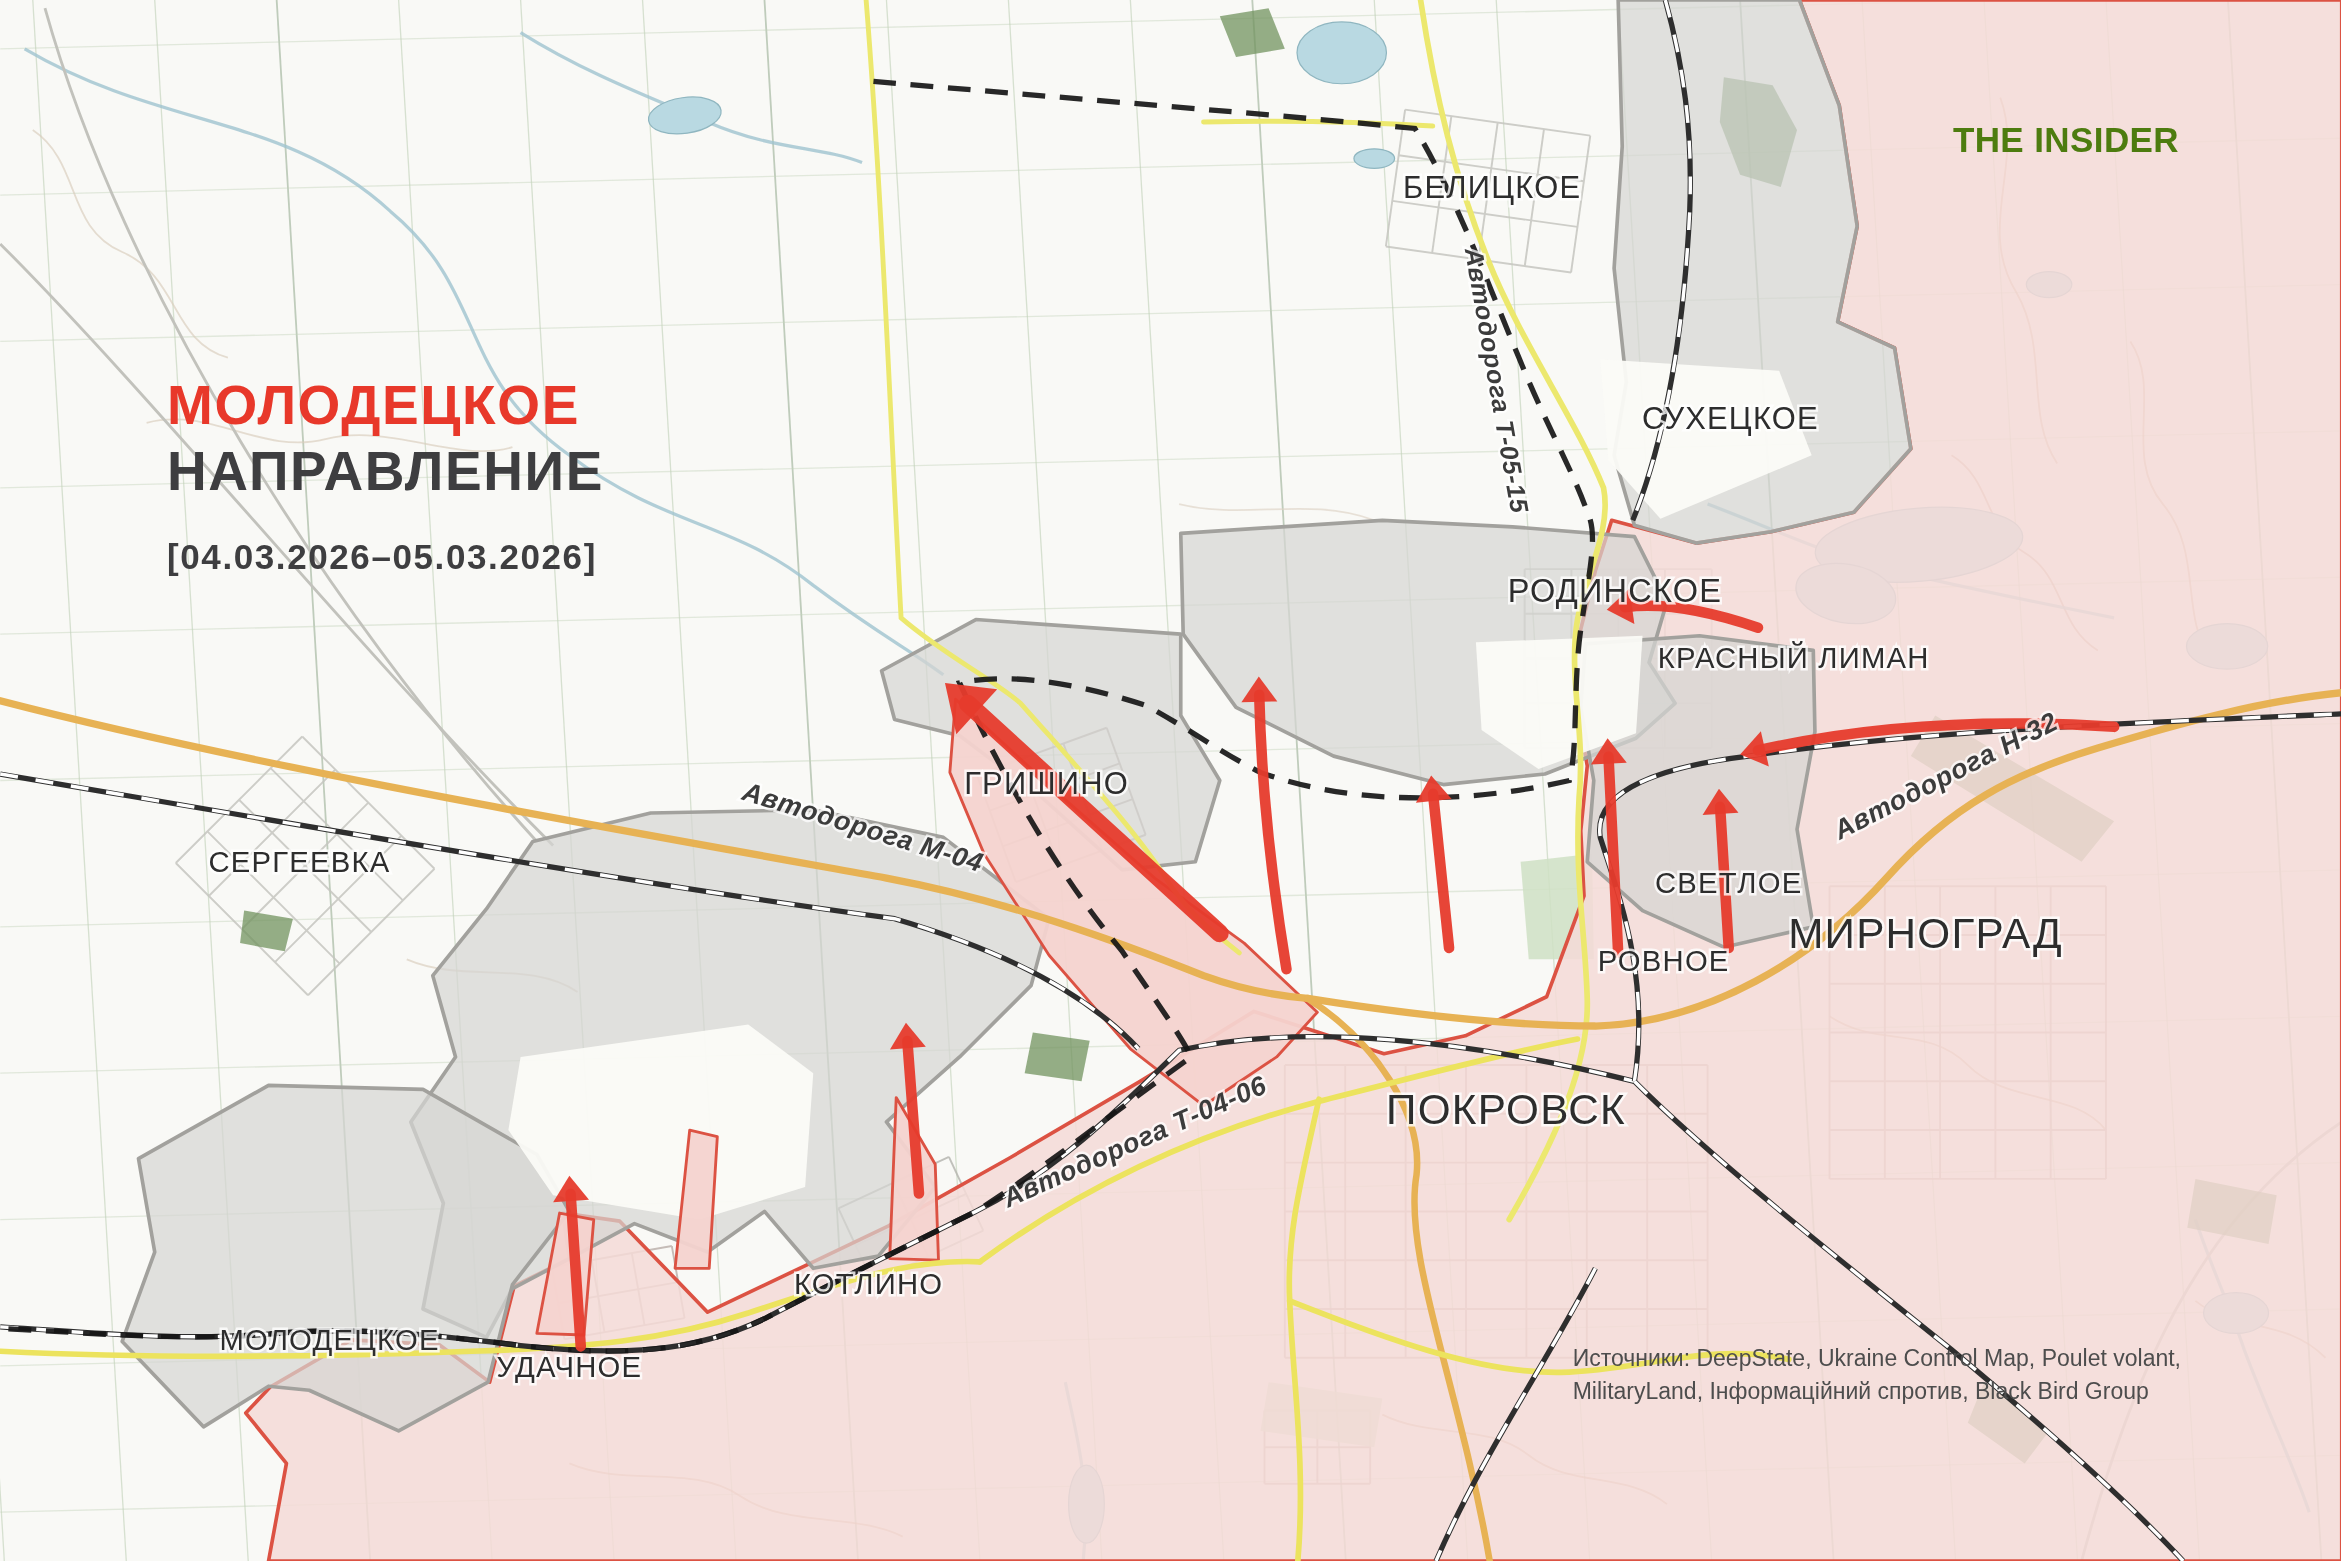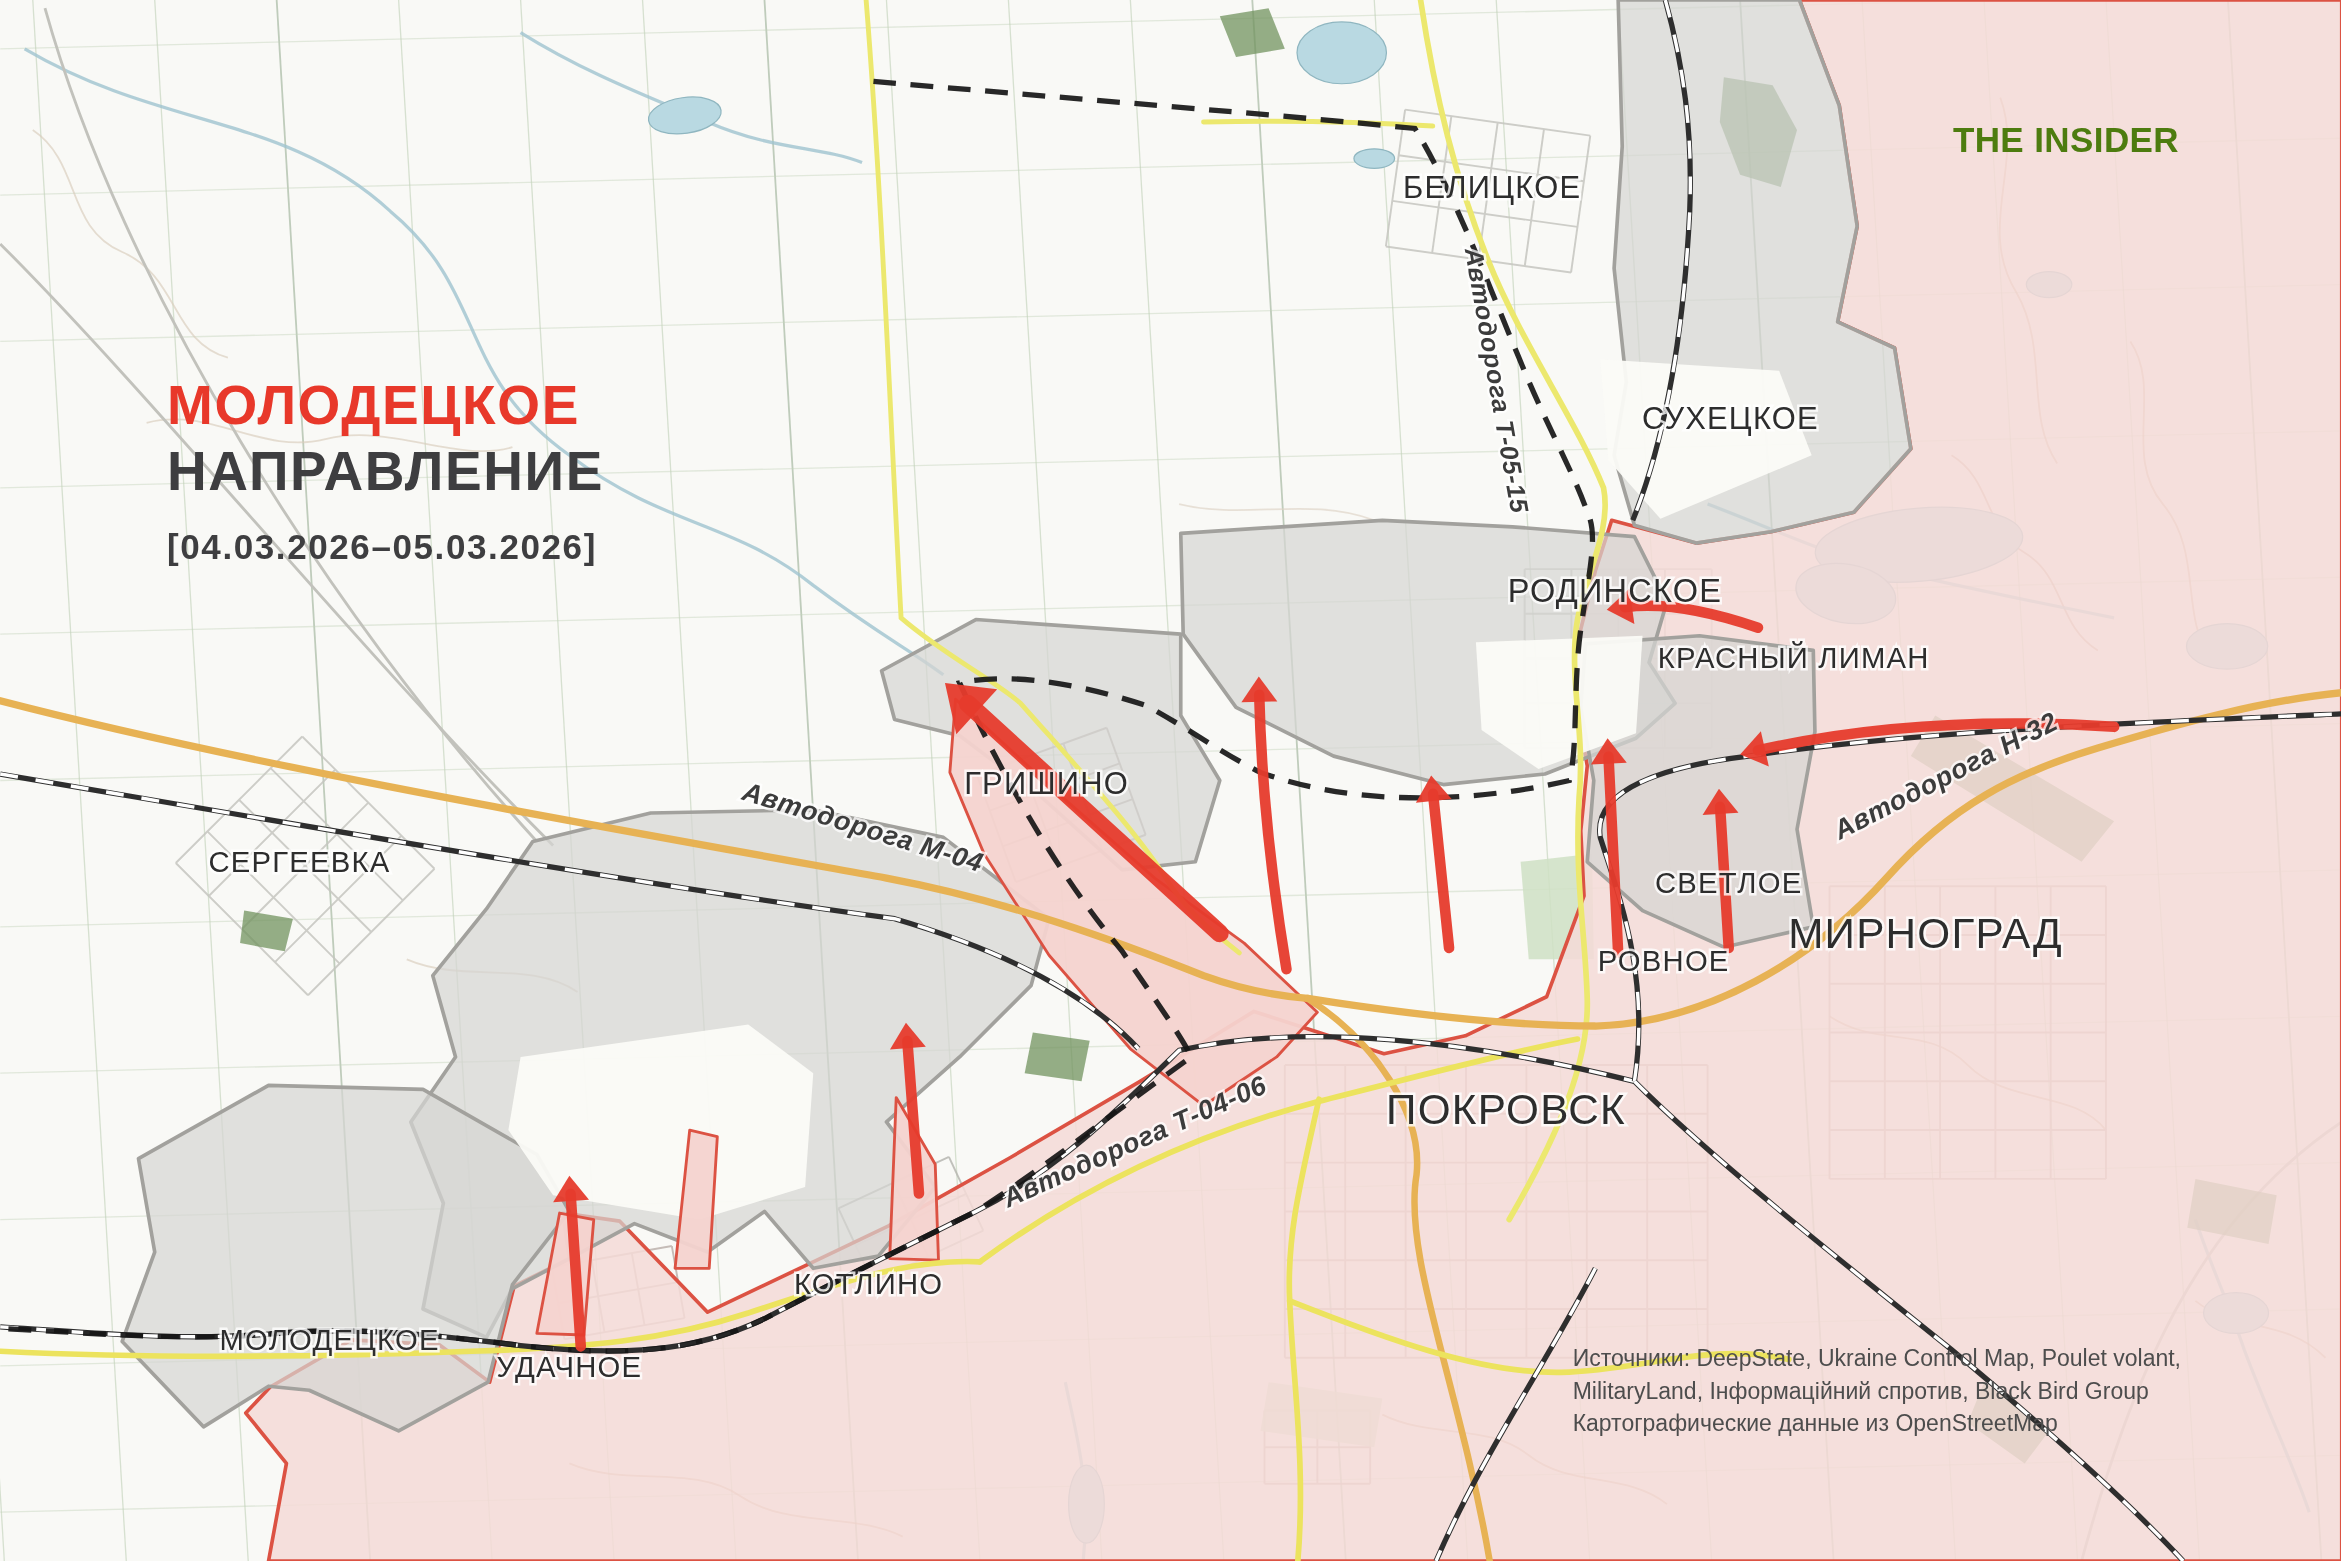--- a/index.html
+++ b/index.html
@@ -7,21 +7,21 @@
          background:#f9f9f6;font-family:"Liberation Sans",sans-serif;}
   #map{position:absolute;left:0;top:0;}
   .plbl{font-family:"Liberation Sans",sans-serif;fill:#2d2d2d;
         paint-order:stroke;stroke:#ffffff;stroke-width:6px;stroke-opacity:.8;
         letter-spacing:1.5px;}
   .rlbl{font-family:"Liberation Sans",sans-serif;fill:#3c3c3c;font-style:italic;font-weight:bold;
         paint-order:stroke;stroke:#ffffff;stroke-width:6px;stroke-opacity:.75;letter-spacing:1px;}
   .title-block{position:absolute;left:167px;top:376px;line-height:1.06;}
   .title-block .t1{font-size:55px;font-weight:bold;color:var(--accent,#e8382a);letter-spacing:1.6px;}
   .title-block .t2{font-size:55px;font-weight:bold;color:var(--tdark,#3e3e40);letter-spacing:1.6px;margin-top:8px;}
-  .title-block .t3{font-size:35px;font-weight:bold;color:var(--tdark,#3e3e40);letter-spacing:1.6px;margin-top:27px;}
+  .title-block .t3{font-size:35px;font-weight:bold;color:var(--tdark,#3e3e40);letter-spacing:1.6px;margin-top:37px;}
   .brand{position:absolute;top:120px;right:163px;font-size:35px;font-weight:bold;
          color:#4d7c0f;letter-spacing:0.4px;}
   .credits{position:absolute;top:1342px;right:161px;text-align:left;
            font-size:23px;line-height:1.42;color:#4d4d4d;}
 </style>
 </head>
 <body>
 
 <div id="stage">
   <svg id="map" width="2342" height="1561" viewBox="0 0 2880 1920" xmlns="http://www.w3.org/2000/svg">
@@ -277,16 +277,15 @@
     <div class="t1">МОЛОДЕЦКОЕ</div>
     <div class="t2">НАПРАВЛЕНИЕ</div>
     <div class="t3">[04.03.2026–05.03.2026]</div>
   </div>
 
   <div class="brand">THE INSIDER</div>
 
   <div class="credits">
     <div>Источники: DeepState, Ukraine Control Map, Poulet volant,</div>
     <div>MilitaryLand, Інформаційний спротив, Black Bird Group</div>
-    <div>Картографические данные из OpenStreetMap</div>
   </div>
 </div>
 
 
 </body></html>

